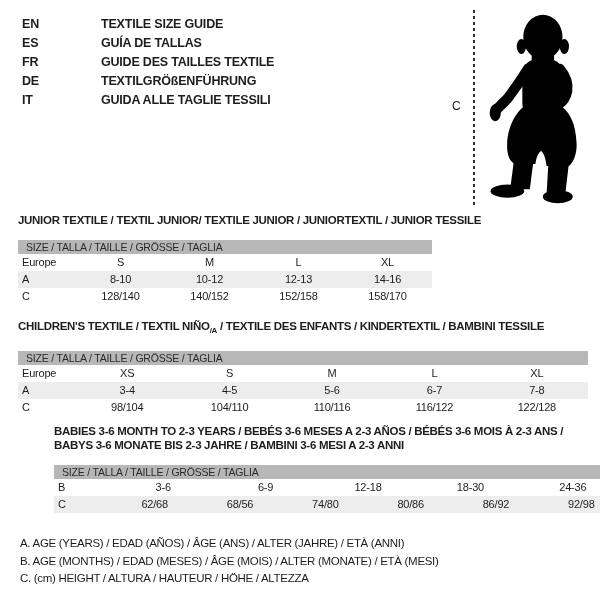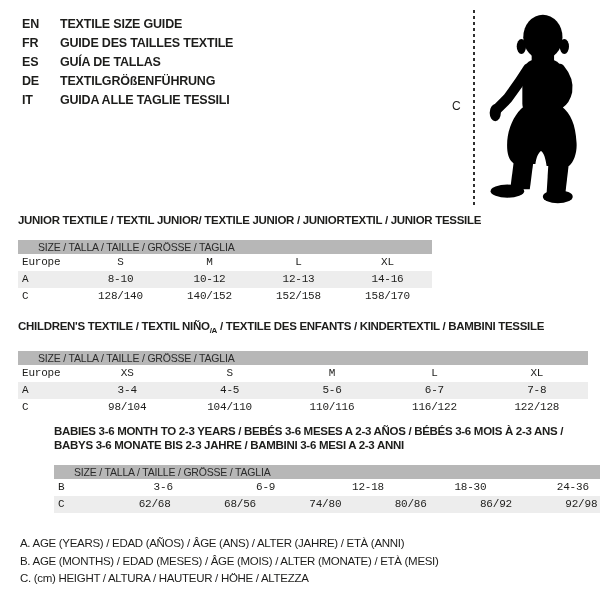--- a/index.html
+++ b/index.html
@@ -4,65 +4,65 @@
 <style>
   html,body{margin:0;padding:0;background:#fff;}
   .canvas{
     position:relative;width:600px;height:600px;background:#fff;overflow:hidden;
     font-family:"Liberation Sans",sans-serif;color:var(--text,#1d1d1b);
   }
 
   
   .lang{position:absolute;top:15px;left:22px;font-weight:bold;font-size:12.5px;
         line-height:19px;letter-spacing:-0.2px;}
-  .lang-row{display:flex;}
+  .lang-row{display:flex;gap:41px;}
   .lang-code{width:38px;}
 
   
   .figure{position:absolute;top:0;left:440px;width:160px;height:216px;}
   .dash-line{position:absolute;left:33px;top:10px;width:2px;height:196px;
     background:repeating-linear-gradient(to bottom,#2f2f2f 0 3px,transparent 3px 6px);}
   .height-label{position:absolute;left:12px;top:99px;font-size:12px;}
   .silhouette{position:absolute;left:45px;top:8px;}
 
   
   .section{position:absolute;left:18px;}
   .sec-junior{top:213px;width:414px;}
   .sec-children{top:319px;width:570px;}
   .sec-babies{top:424px;width:570px;margin-left:36px;}
   .tbl-title{font-weight:bold;font-size:11.5px;line-height:14px;letter-spacing:-0.3px;white-space:nowrap;}
   .tbl-title sub{font-size:8px;}
   .size-bar{margin-top:13px;background:var(--size-bar-bg,#b7b7b7);height:14px;line-height:14px;
-            padding-left:20px;font-size:10.5px;color:#2a2a2a;letter-spacing:-0.2px;}
-  .trow{display:flex;height:17px;line-height:17px;font-size:11px;letter-spacing:-0.2px;font-family:Liberation Mono, monospace;}
+            padding-left:8px;font-size:10.5px;color:#2a2a2a;letter-spacing:-0.2px;}
+  .trow{display:flex;height:17px;line-height:17px;font-size:11px;letter-spacing:-0.2px;}
   .trow.alt{background:var(--alt-row-bg,#ededed);}
   .rlabel{width:54px;padding-left:4px;flex:none;}
   .cell{flex:1;text-align:center;}
 
   
   .footnotes{position:absolute;left:20px;top:535px;font-weight:normal;font-size:11.5px;
              line-height:17.5px;letter-spacing:-0.3px;white-space:nowrap;}
 </style>
 </head>
 <body>
 
 <div class="canvas">
 
   <div class="lang">
     <div class="lang-row">
       <span class="lang-code">EN</span>
       <span>TEXTILE SIZE GUIDE</span>
     </div>
     <div class="lang-row">
+      <span class="lang-code">ES</span>
+      <span>GUÍA DE TALLAS</span>
+    </div>
+    <div class="lang-row">
       <span class="lang-code">FR</span>
       <span>GUIDE DES TAILLES TEXTILE</span>
-    </div>
-    <div class="lang-row">
-      <span class="lang-code">ES</span>
-      <span>GUÍA DE TALLAS</span>
     </div>
     <div class="lang-row">
       <span class="lang-code">DE</span>
       <span>TEXTILGRÖßENFÜHRUNG</span>
     </div>
     <div class="lang-row">
       <span class="lang-code">IT</span>
       <span>GUIDA ALLE TAGLIE TESSILI</span>
     </div>
   </div>

